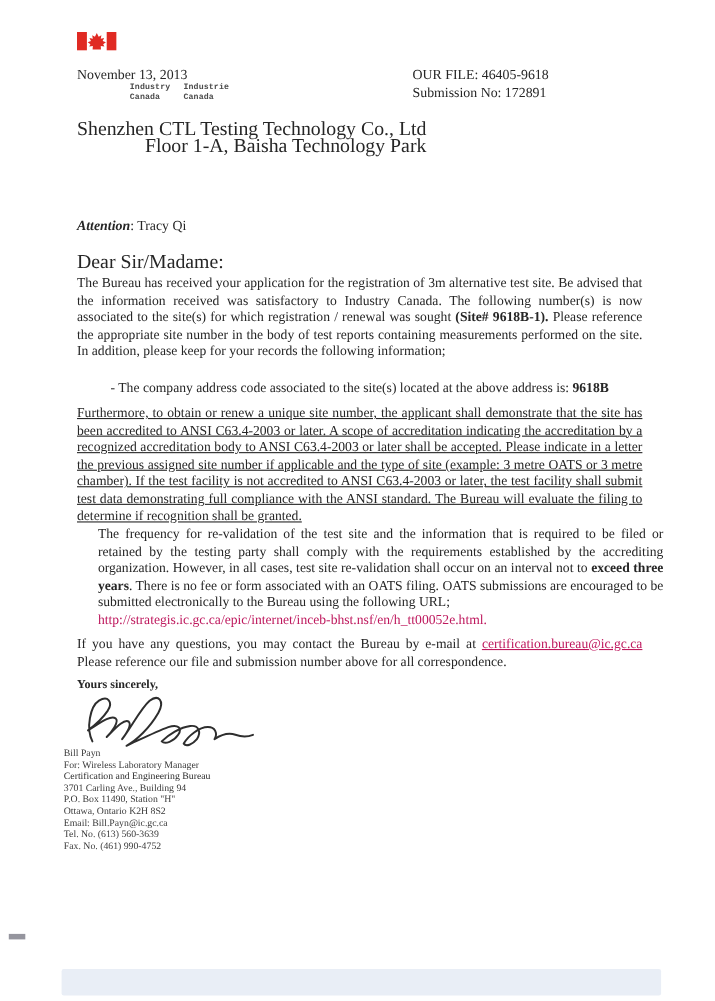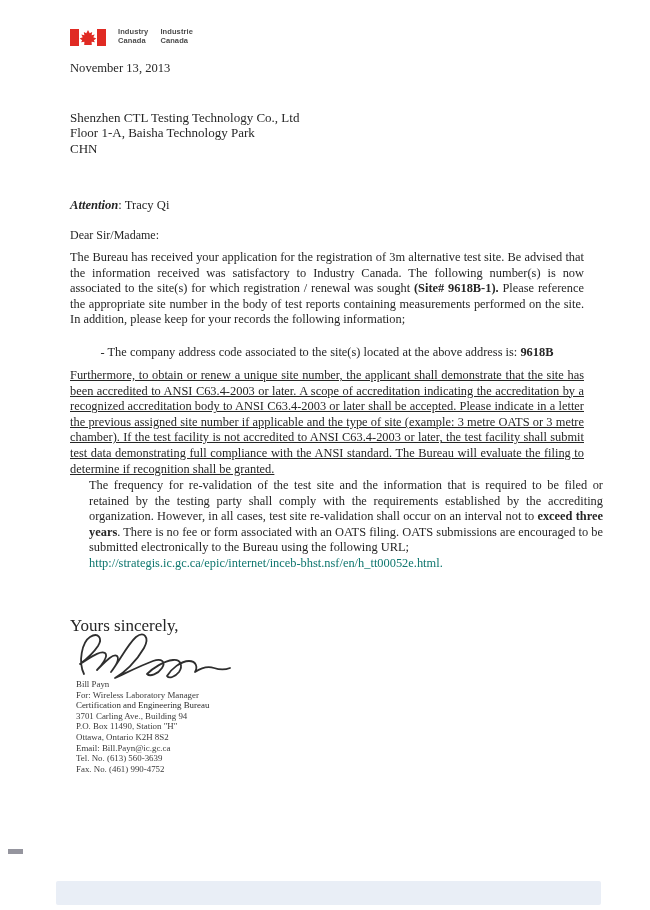--- a/index.html
+++ b/index.html
@@ -5,48 +5,48 @@
   html,body{margin:0;padding:0;background:#ffffff;}
   .page{
     position:relative;width:650px;height:910px;background:#ffffff;
     font-family:"Liberation Serif",serif;color:#262626;overflow:hidden;
   }
   .abs{position:absolute;}
   
   .logo{left:70px;top:28px;display:flex;align-items:flex-start;gap:12px;}
   .logo .flag{display:block;margin-top:1px;}
   .logo-word{
-    font-family:Liberation Sans, sans-serif;font-size:7.5px;line-height:8.5px;
-    font-weight:bold;color:#4b4b4b;letter-spacing:.1px;white-space:pre-line;
+    font-family:Liberation Mono, monospace;font-size:7.5px;line-height:8.5px;
+    font-weight:bold;color:#4b4b4b;letter-spacing:.1px;white-space:pre-line;margin-top:48px;
   }
   .dateline{left:70px;top:61px;font-size:12.6px;}
   .fileblock{left:375px;top:61px;font-size:12.6px;line-height:15.6px;}
   
-  .recipient{left:70px;top:110px;font-size:13px;line-height:15.3px;}
+  .recipient{left:70px;top:110px;font-size:18px;line-height:15.3px;text-align:right;}
   .attention{left:70px;top:198px;font-size:12.6px;}
   .attention .attn-label{font-weight:bold;font-style:italic;}
-  .salutation{left:70px;top:228px;font-size:12px;}
+  .salutation{left:70px;top:228px;font-size:18px;}
   
   .para{
     left:70px;width:514px;font-size:12.4px;line-height:15.6px;
     text-align:justify;
   }
   .p1{top:250px;}
   .addr-code{top:345px;text-align:center;}
   .p2{top:368px;text-decoration:underline;}
   .p3{top:478px;margin-left:19px;}
   .p4{top:578px;}
   .bold{font-weight:bold;}
-  .link{color:#0f766e;text-decoration:none;cursor:pointer;}
+  .link{color:#be185d;text-decoration:none;cursor:pointer;}
   .link.u{text-decoration:underline;}
   .urlline{display:block;text-align:left;}
-  .closing{left:70px;top:616px;font-size:17px;}
+  .closing{left:70px;top:616px;font-size:11px;font-weight:bold;}
   
   .sig-svg{left:70px;top:628px;}
-  .sigblock{left:76px;top:679px;font-size:8.9px;line-height:10.6px;color:#3a3a3a;}
+  .sigblock{left:58px;top:679px;font-size:8.9px;line-height:10.6px;color:#3a3a3a;}
   .sigblock .bureau{font-weight:normal;color:#2b2b2b;}
   
   .speck{left:8px;top:849px;width:15px;height:5px;background:#83838d;opacity:.85;}
   .band{left:56px;top:881px;width:545px;height:24px;background:#e9eef6;border-radius:2px;}
 </style>
 </head>
 <body>
 
 <div class="page">
 
@@ -56,25 +56,28 @@
       <rect x="27" y="0" width="9" height="17" fill="#e02a23"></rect>
       <path fill="#e02a23" d="M18 1 l1.7 3.3 2.5-1.2 -0.6 3.1 3.1-0.6 -1.4 2.7 3 1.1 -2.5 1.8 1.1 2.1 -3.3-0.5 0.2 3.2 -3.8 0 -3.8 0 0.2-3.2 -3.3 0.5 1.1-2.1 -2.5-1.8 3-1.1 -1.4-2.7 3.1 0.6 -0.6-3.1 2.5 1.2 z"></path>
     </svg>
     <div class="logo-word">Industry
 Canada</div>
     <div class="logo-word">Industrie
 Canada</div>
   </div>
 
   <div class="abs dateline">November 13, 2013</div>
+  <div class="abs fileblock">
+    <div>OUR FILE: 46405-9618</div>
+    <div>Submission No: 172891</div>
+  </div>
 
   <div class="abs recipient">
     <div>Shenzhen CTL Testing Technology Co., Ltd</div>
     <div>Floor 1-A, Baisha Technology Park</div>
-    <div>CHN</div>
   </div>
 
   <div class="abs attention">
     <span class="attn-label">Attention</span><span>: Tracy Qi</span>
   </div>
 
   <div class="abs salutation">Dear Sir/Madame:</div>
 
   <div class="abs para p1">
     <span>The Bureau has received your application for the registration of 3m alternative test site.  Be advised that the information received was satisfactory to Industry Canada.  The following number(s) is now associated to the site(s) for which registration / renewal was sought </span><span class="bold">(Site# 9618B-1).</span><span>  Please reference the appropriate site number in the body of test reports containing measurements performed on the site.  In addition, please keep for your records the following information;</span>
@@ -84,20 +87,23 @@
     <span>- The company address code associated to the site(s) located at the above address is: </span><span class="bold">9618B</span>
   </div>
 
   <div class="abs para p2">Furthermore, to obtain or renew a unique site number, the applicant shall demonstrate that the site has been accredited to ANSI C63.4-2003 or later. A scope of accreditation indicating the accreditation by a recognized accreditation body to ANSI C63.4-2003 or later shall be accepted. Please indicate in a letter the previous assigned site number if applicable and the type of site (example: 3 metre OATS or 3 metre chamber). If the test facility is not accredited to ANSI C63.4-2003 or later, the test facility shall submit test data demonstrating full compliance with the ANSI standard. The Bureau will evaluate the filing to determine if recognition shall be granted.</div>
 
   <div class="abs para p3">
     <span>The frequency for re-validation of the test site and the information that is required to be filed or retained by the testing party shall comply with the requirements established by the accrediting organization. However, in all cases, test site re-validation shall occur on an interval not to </span><span class="bold">exceed three years</span><span>. There is no fee or form associated with an OATS filing. OATS submissions are encouraged to be submitted electronically to the Bureau using the following URL;</span>
     <a class="link urlline">http://strategis.ic.gc.ca/epic/internet/inceb-bhst.nsf/en/h_tt00052e.html.</a>
   </div>
 
+  <div class="abs para p4">
+    <span>If you have any questions, you may contact the Bureau by e-mail at </span><a class="link u">certification.bureau@ic.gc.ca</a><span>  Please reference our file and submission number above for all correspondence.</span>
+  </div>
 
   <div class="abs closing">Yours sincerely,</div>
 
   <svg class="abs sig-svg" width="165" height="56" viewBox="0 0 165 56" aria-hidden="true">
     <path d="M14,46 C8,34 12,14 20,9 C28,4 33,10 28,18 C22,27 14,33 10,36 C20,30 30,22 35,25 C39,28 31,38 27,42 C35,34 43,25 47,28 C50,31 44,40 41,44 C50,32 58,16 66,9 C74,3 80,9 74,20 C66,34 54,45 45,50 C58,44 72,37 83,33 C92,30 96,34 92,40 C88,46 80,49 77,46 C83,40 94,33 103,32 C111,31 113,38 109,44 C105,49 99,51 97,48 C101,41 111,33 119,33 C126,33 128,39 125,44 C131,40 138,38 144,40 C150,42 155,42 160,40" stroke="#2e2e2e" stroke-width="1.8" fill="none" stroke-linecap="round" stroke-linejoin="round"></path>
   </svg>
 
   <div class="abs sigblock">
     <div>Bill Payn</div>
     <div>For: Wireless Laboratory Manager</div>

